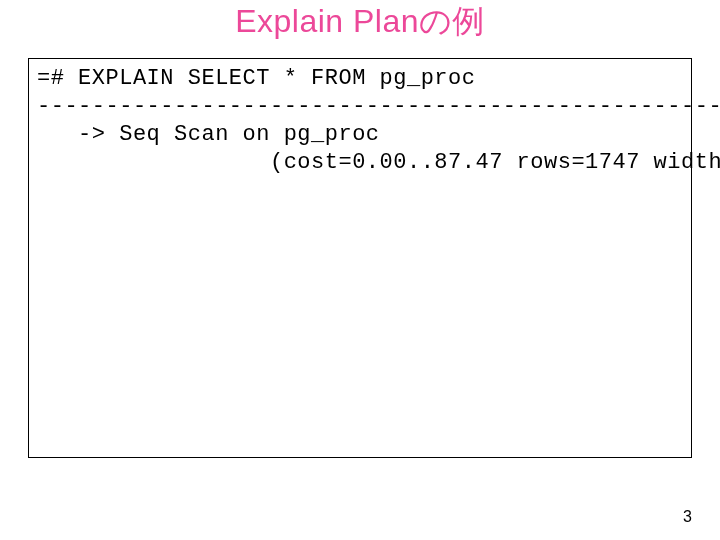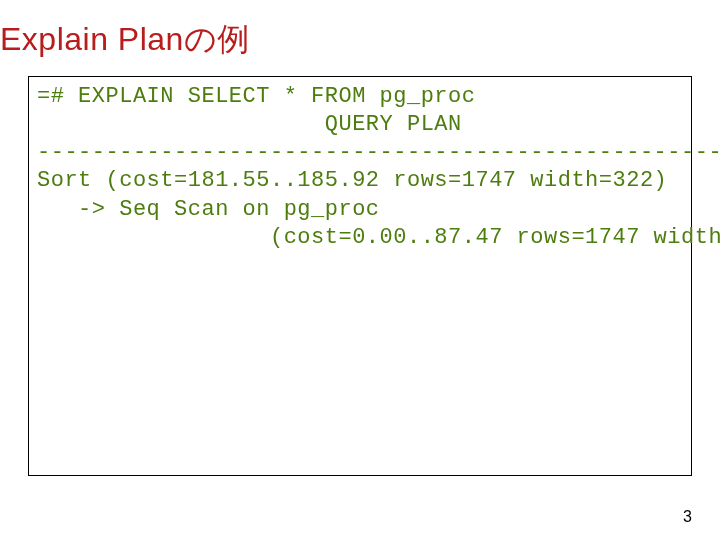--- a/index.html
+++ b/index.html
@@ -10,61 +10,58 @@
     background: #fff;
     font-family: Arial, "Helvetica Neue", sans-serif;
   }
   .slide {
     width: 720px;
     height: 540px;
     position: relative;
     box-sizing: border-box;
   }
   .title {
-    text-align: left;
+    text-align: center;
     font-size: 32px;
     font-weight: 400;
-    padding-top: 18px;
     padding-bottom: 14px;
-    color: #b91c1c;
+    color: #ec4899;
     letter-spacing: 0.5px;
   }
   .code-box {
     margin: 0 28px;
     border: 1px solid #000;
     padding: 6px 8px 60px 8px;
     box-sizing: border-box;
     height: 400px;
   }
   .code {
     font-family: "MS Gothic", "Osaka-Mono", "Courier New", monospace;
     font-size: 22px;
     line-height: 1.28;
     white-space: pre;
-    color: #4d7c0f;
+    color: #000000;
     letter-spacing: 0.5px;
   }
   .page-num {
     position: absolute;
     right: 28px;
     bottom: 14px;
     font-size: 16px;
     color: #000;
   }
 </style>
 </head>
 <body>
 
 <div class="slide">
   <div class="title">Explain Planの例</div>
 
   <div class="code-box">
 <div class="code">=# EXPLAIN SELECT * FROM pg_proc</div>
 <div class="code"></div>
-<div class="code">                     QUERY PLAN</div>
 <div class="code">--------------------------------------------------</div>
-<div class="code">Sort (cost=181.55..185.92 rows=1747 width=322)</div>
 <div class="code">   -&gt; Seq Scan on pg_proc</div>
 <div class="code">                 (cost=0.00..87.47 rows=1747 width=322)</div>
   </div>
 
   <div class="page-num">3</div>
 </div>
 
 </body></html>

